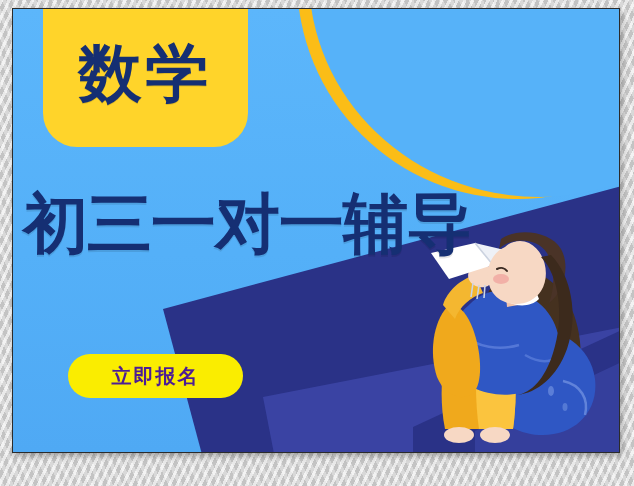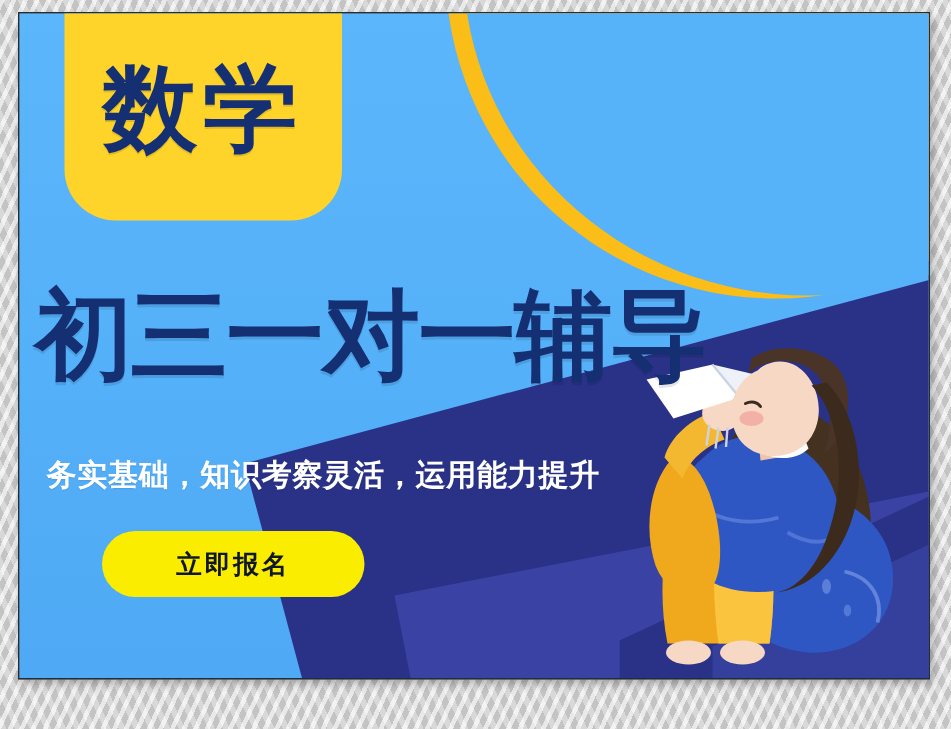--- a/index.html
+++ b/index.html
@@ -84,21 +84,21 @@
     background: #3d47a8;
     transform: rotate(-11deg);
     transform-origin: 0 0;
     opacity: .85;
   }
 
   
   #subject-badge {
     left: 30px;
     top: -2px;
-    width: 185px;
+    width: 205px;
     height: 140px;
     background: #ffd42a;
     border-radius: 0 0 34px 34px;
     display: flex;
     align-items: center;
     justify-content: center;
   }
   #subject-badge-label {
     font-size: 63px;
     font-weight: 700;
@@ -145,23 +145,23 @@
     background: #faed00;
     border-radius: 22px;
     display: flex;
     align-items: center;
     justify-content: center;
     cursor: pointer;
     border: none;
     padding: 0;
   }
   #cta-button-label {
-    font-size: 17px;
-    font-weight: 700;
-    color: #0f172a;
+    font-size: 20px;
+    font-weight: 700;
+    color: #4c1d95;
     letter-spacing: 2px;
     white-space: nowrap;
   }
 
   
   #illustration {
     left: 400px;
     top: 222px;
     width: 215px;
     height: 225px;
@@ -239,20 +239,19 @@
         <ellipse cx="82" cy="204" rx="15" ry="8" fill="#f7d8c4"></ellipse>
       </svg>
     </div>
 
     <div class="layer" id="subject-badge">
       <div id="subject-badge-label">数学</div>
     </div>
 
     <div class="layer" id="headline">初三一对一辅导</div>
 
-    <div class="layer" id="subtitle">务实基础，知识考察灵活，运用能力提升</div>
 
     <button class="layer" id="cta-button">
       <span id="cta-button-label">立即报名</span>
     </button>
 
   </div>
 </div>
 
 </body></html>

